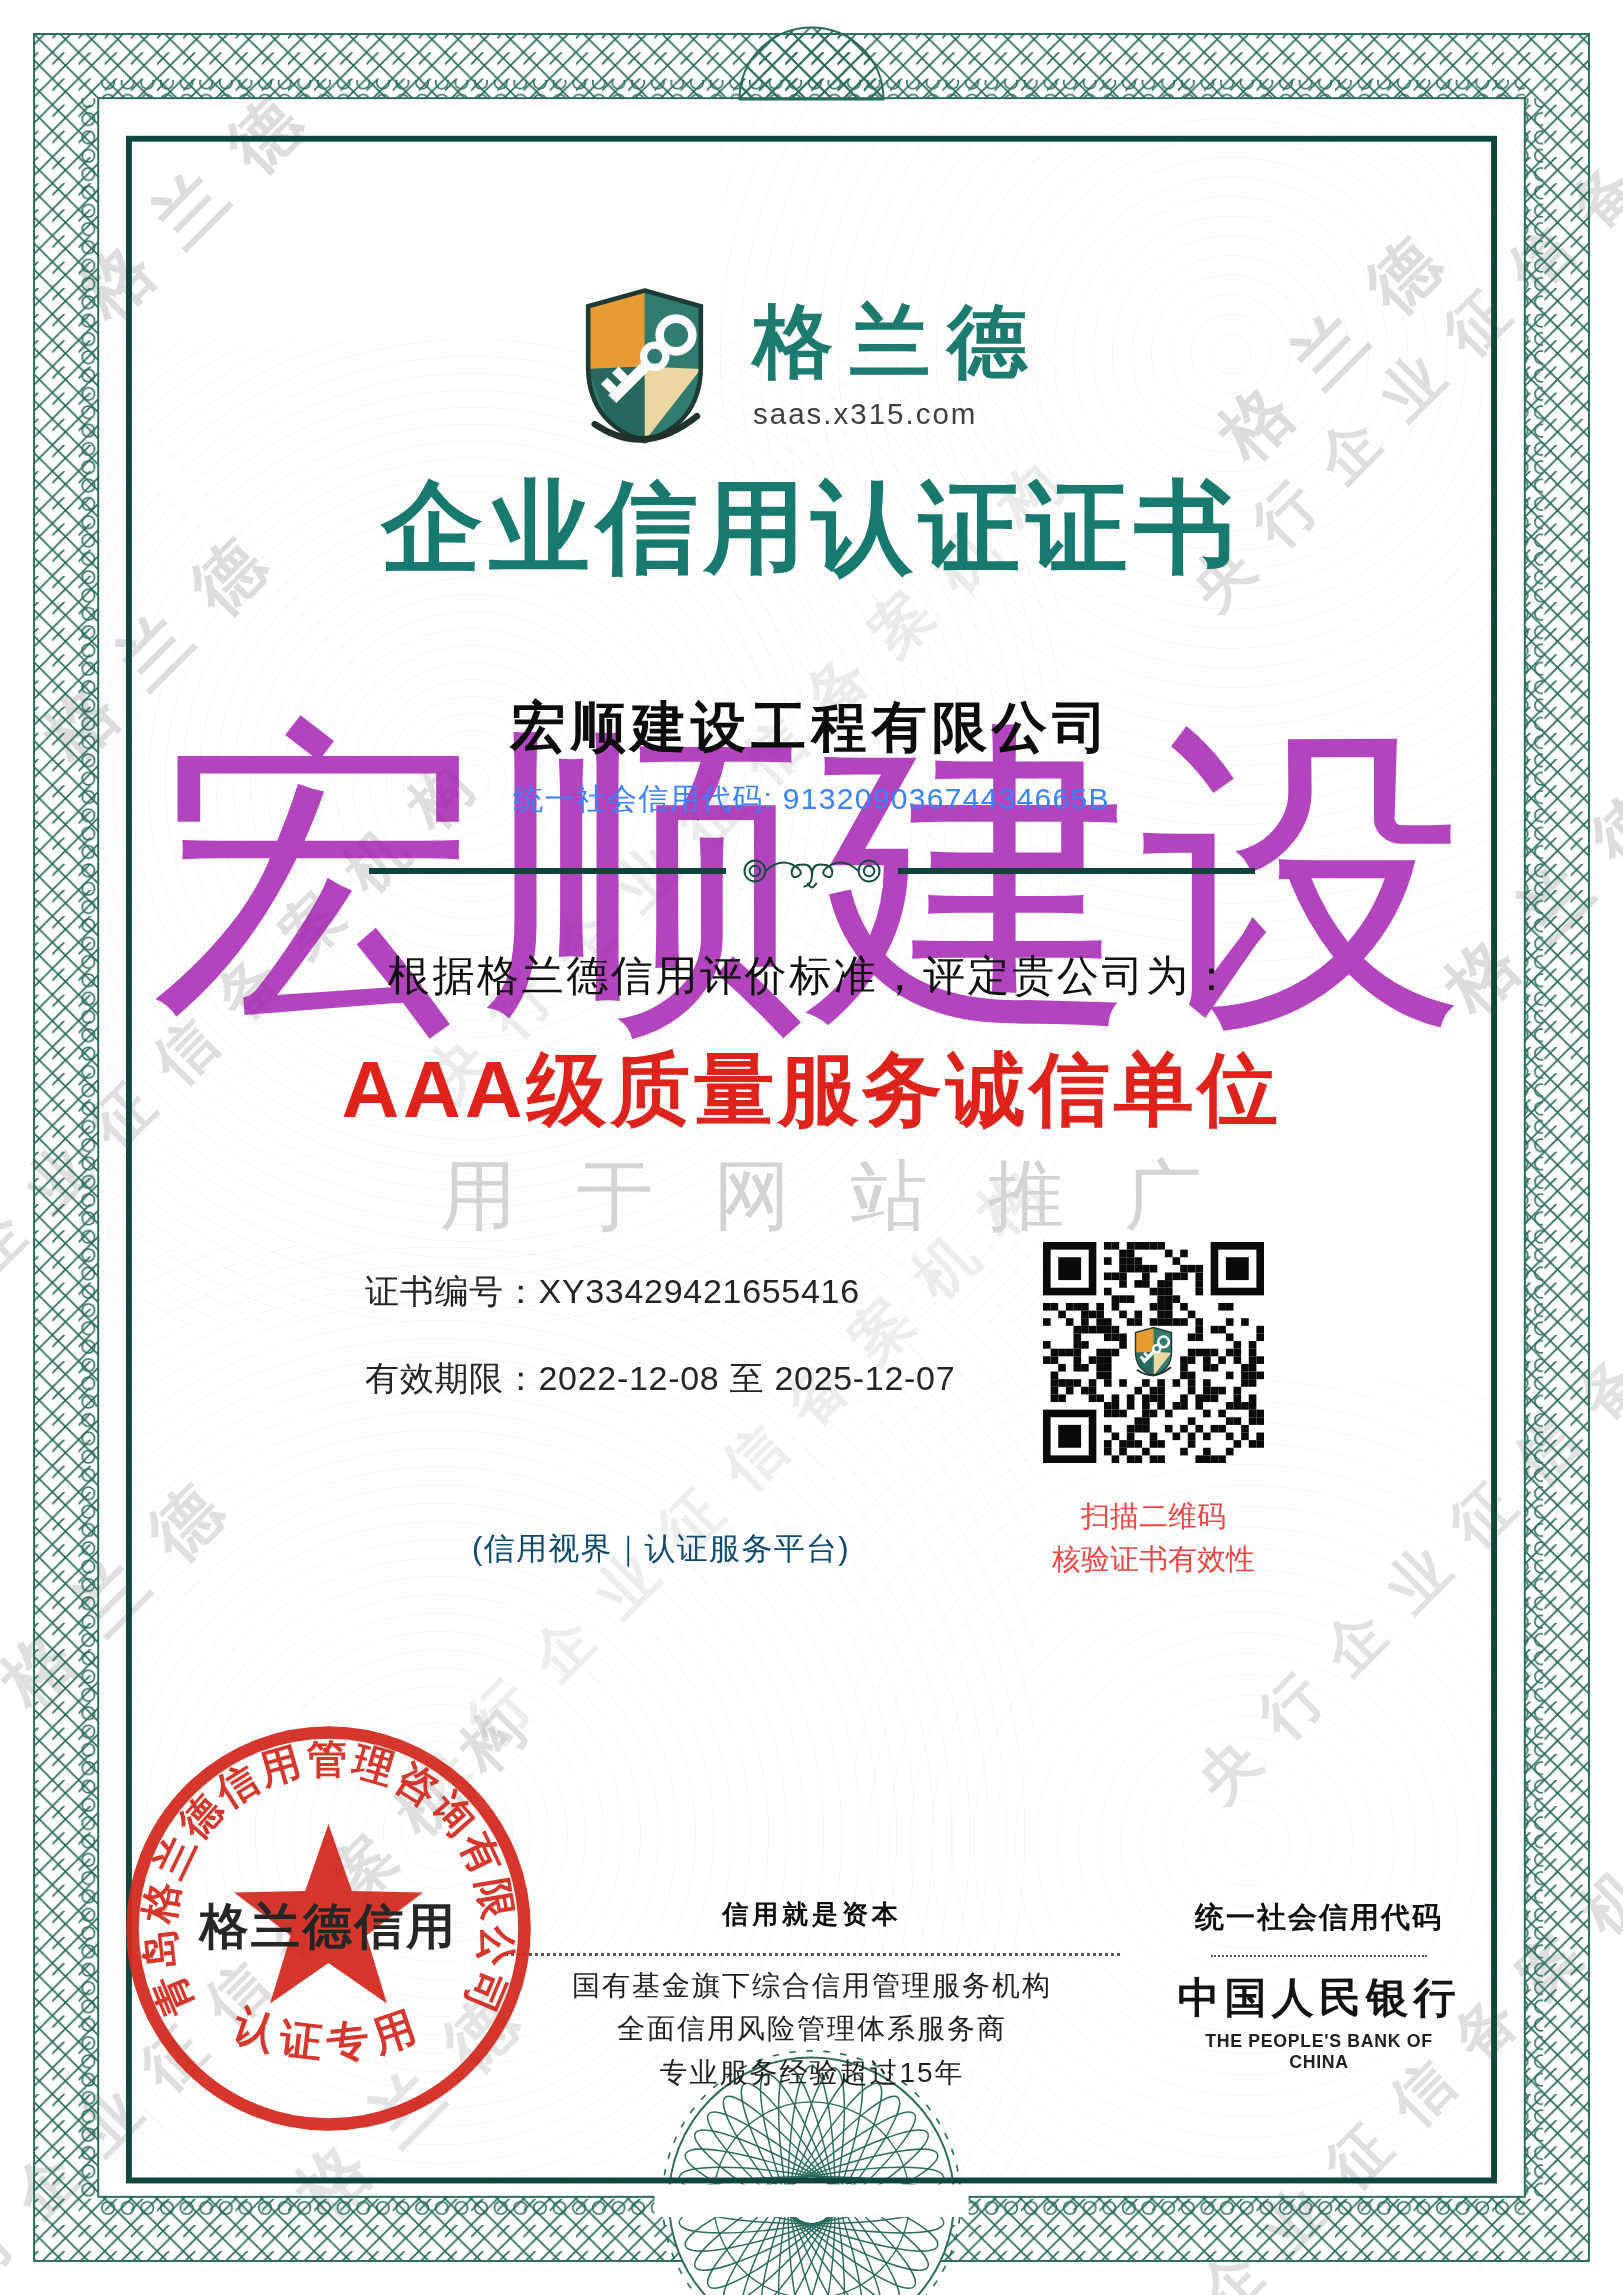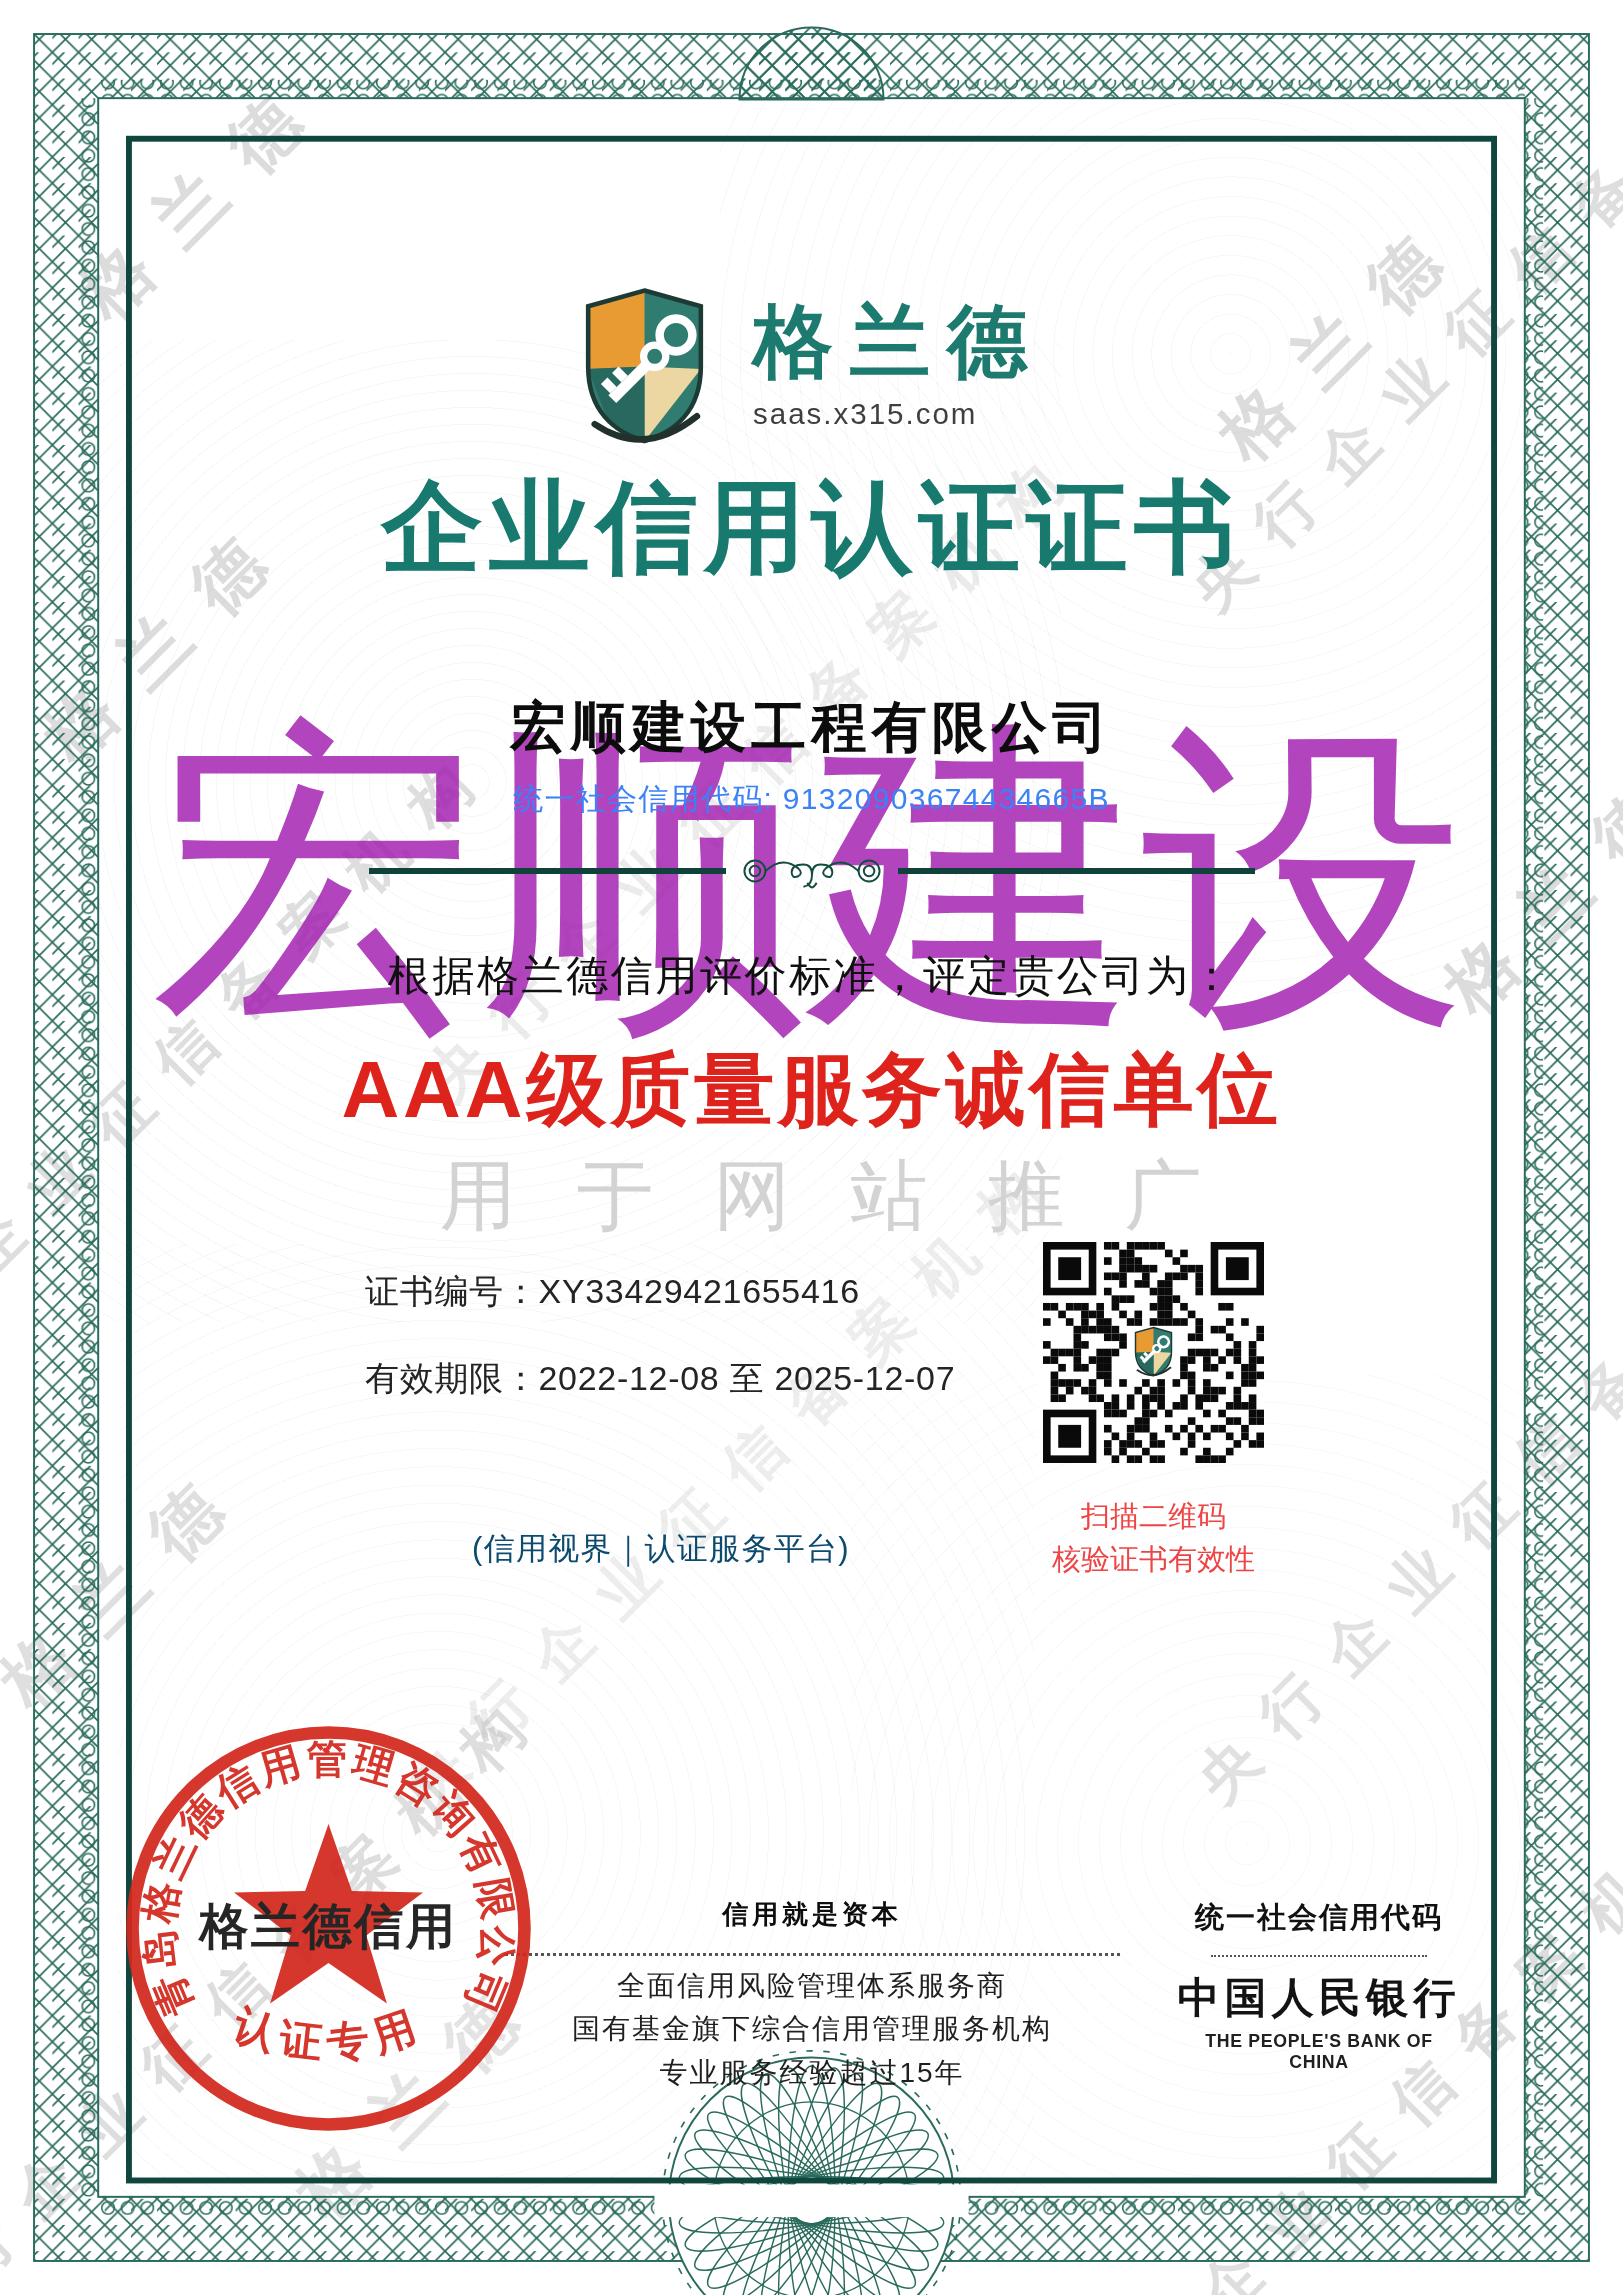--- a/index.html
+++ b/index.html
@@ -488,22 +488,22 @@
       <text x="330" y="352" font-size="74" font-weight="600" fill="#161616" letter-spacing="4" text-anchor="middle">格兰德信用</text>
       <text font-size="64" font-weight="700" fill="#d2281e" letter-spacing="12">
         <textPath href="#sealBot" startOffset="50%" text-anchor="middle">认证专用</textPath>
       </text>
     </svg>
   </div>
 
   <div class="abs content footer-center">
     <div class="fc-heading">信用就是资本</div>
     <div class="fc-dots"></div>
+    <div class="fc-line">国有基金旗下综合信用管理服务机构</div>
     <div class="fc-line">全面信用风险管理体系服务商</div>
-    <div class="fc-line">国有基金旗下综合信用管理服务机构</div>
     <div class="fc-line">专业服务经验超过15年</div>
   </div>
 
   <div class="abs content footer-right">
     <div class="fr-heading">统一社会信用代码</div>
     <div class="fr-dots"></div>
     <div class="fr-bank-cn">中国人民银行</div>
     <div class="fr-bank-en">THE PEOPLE'S BANK OF CHINA</div>
   </div>
 

